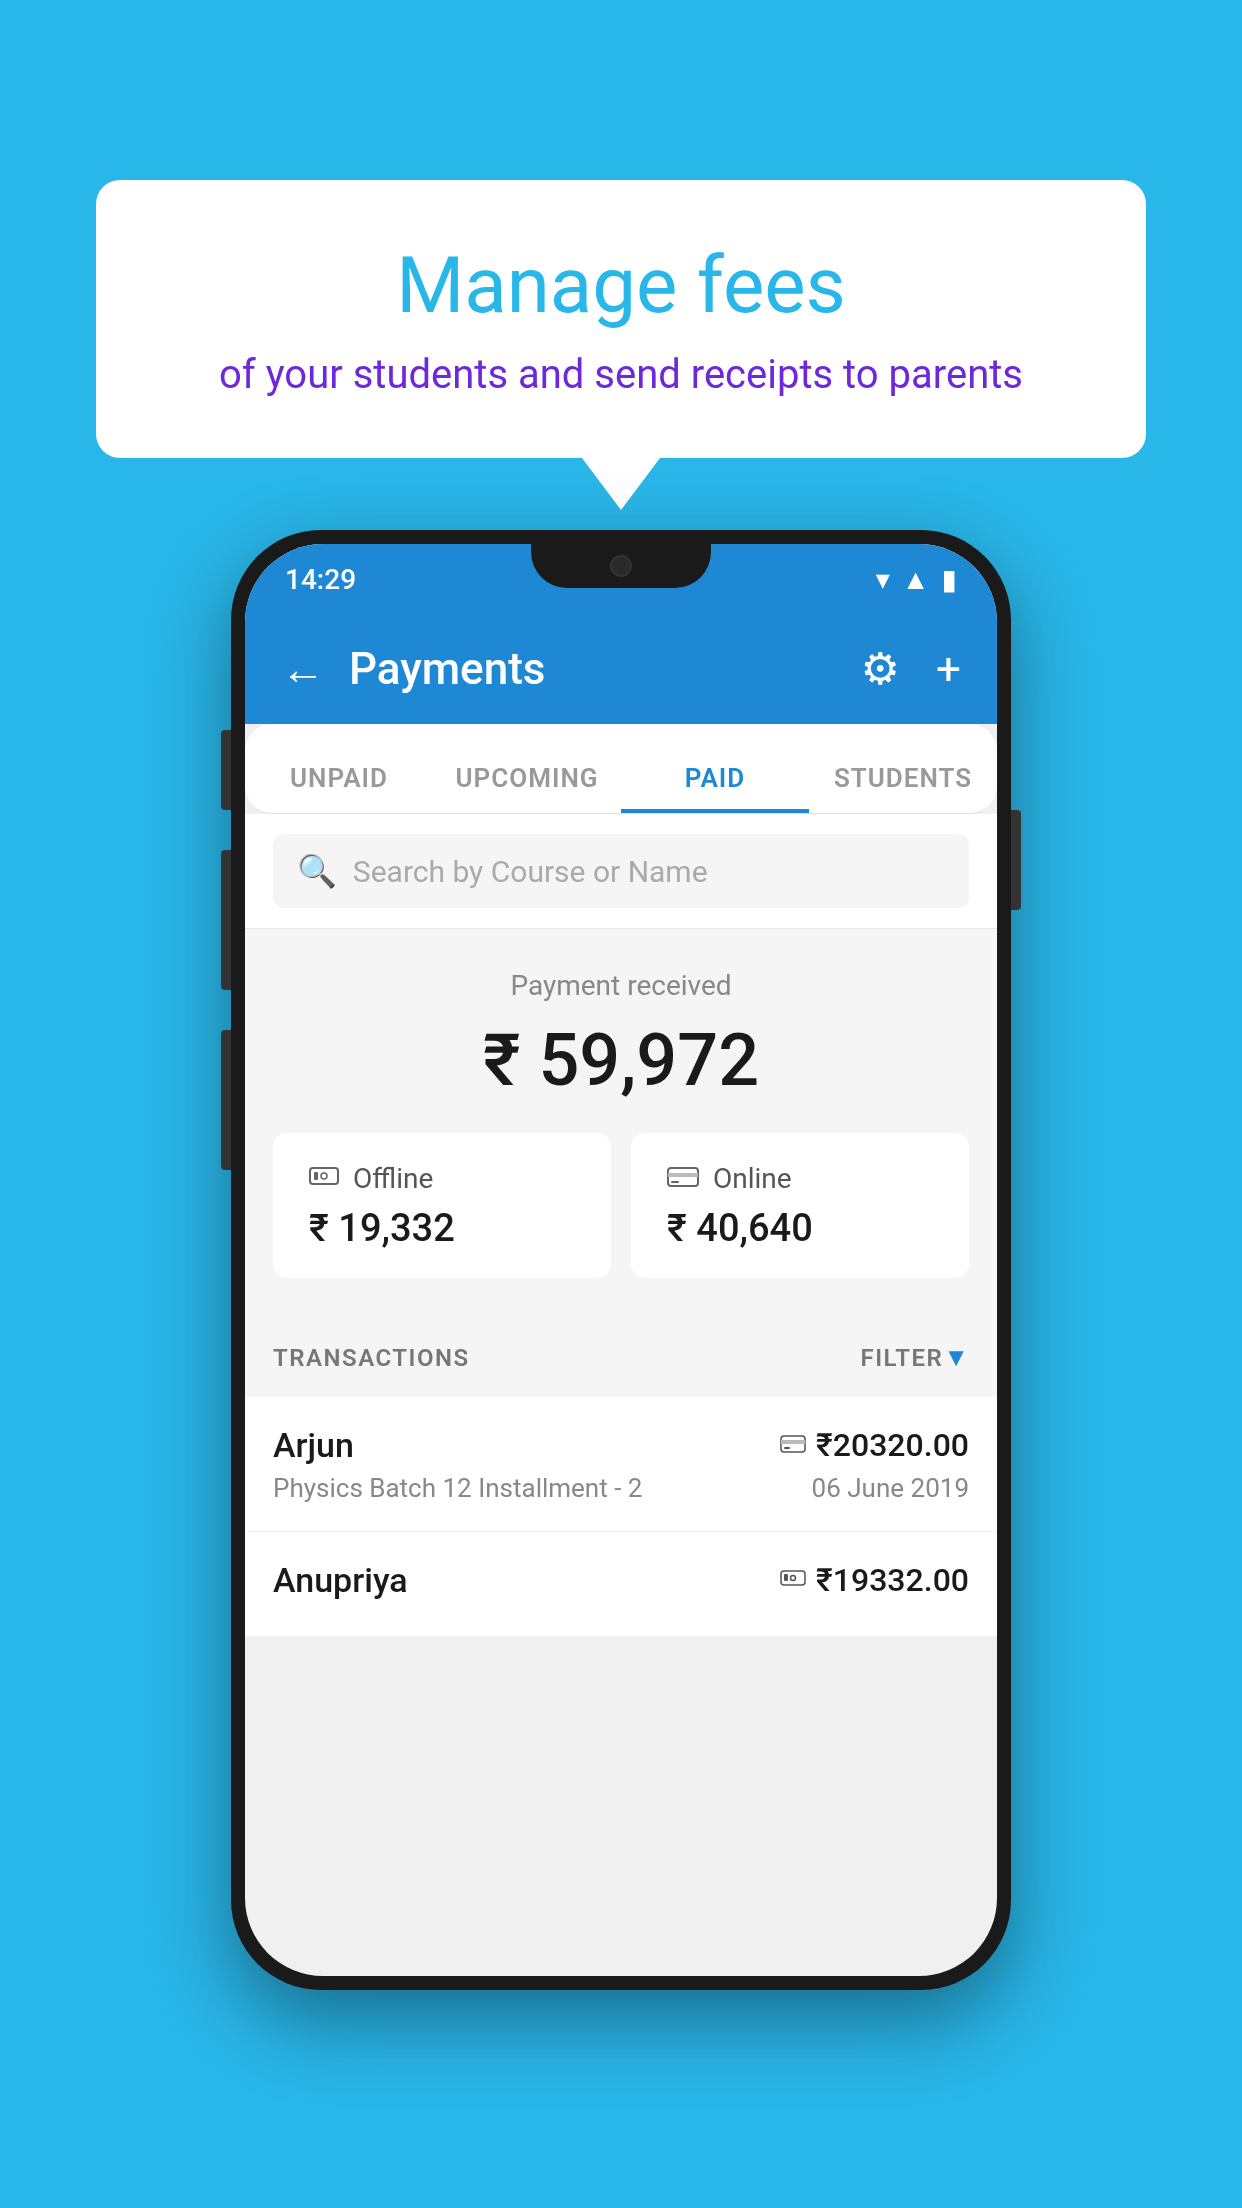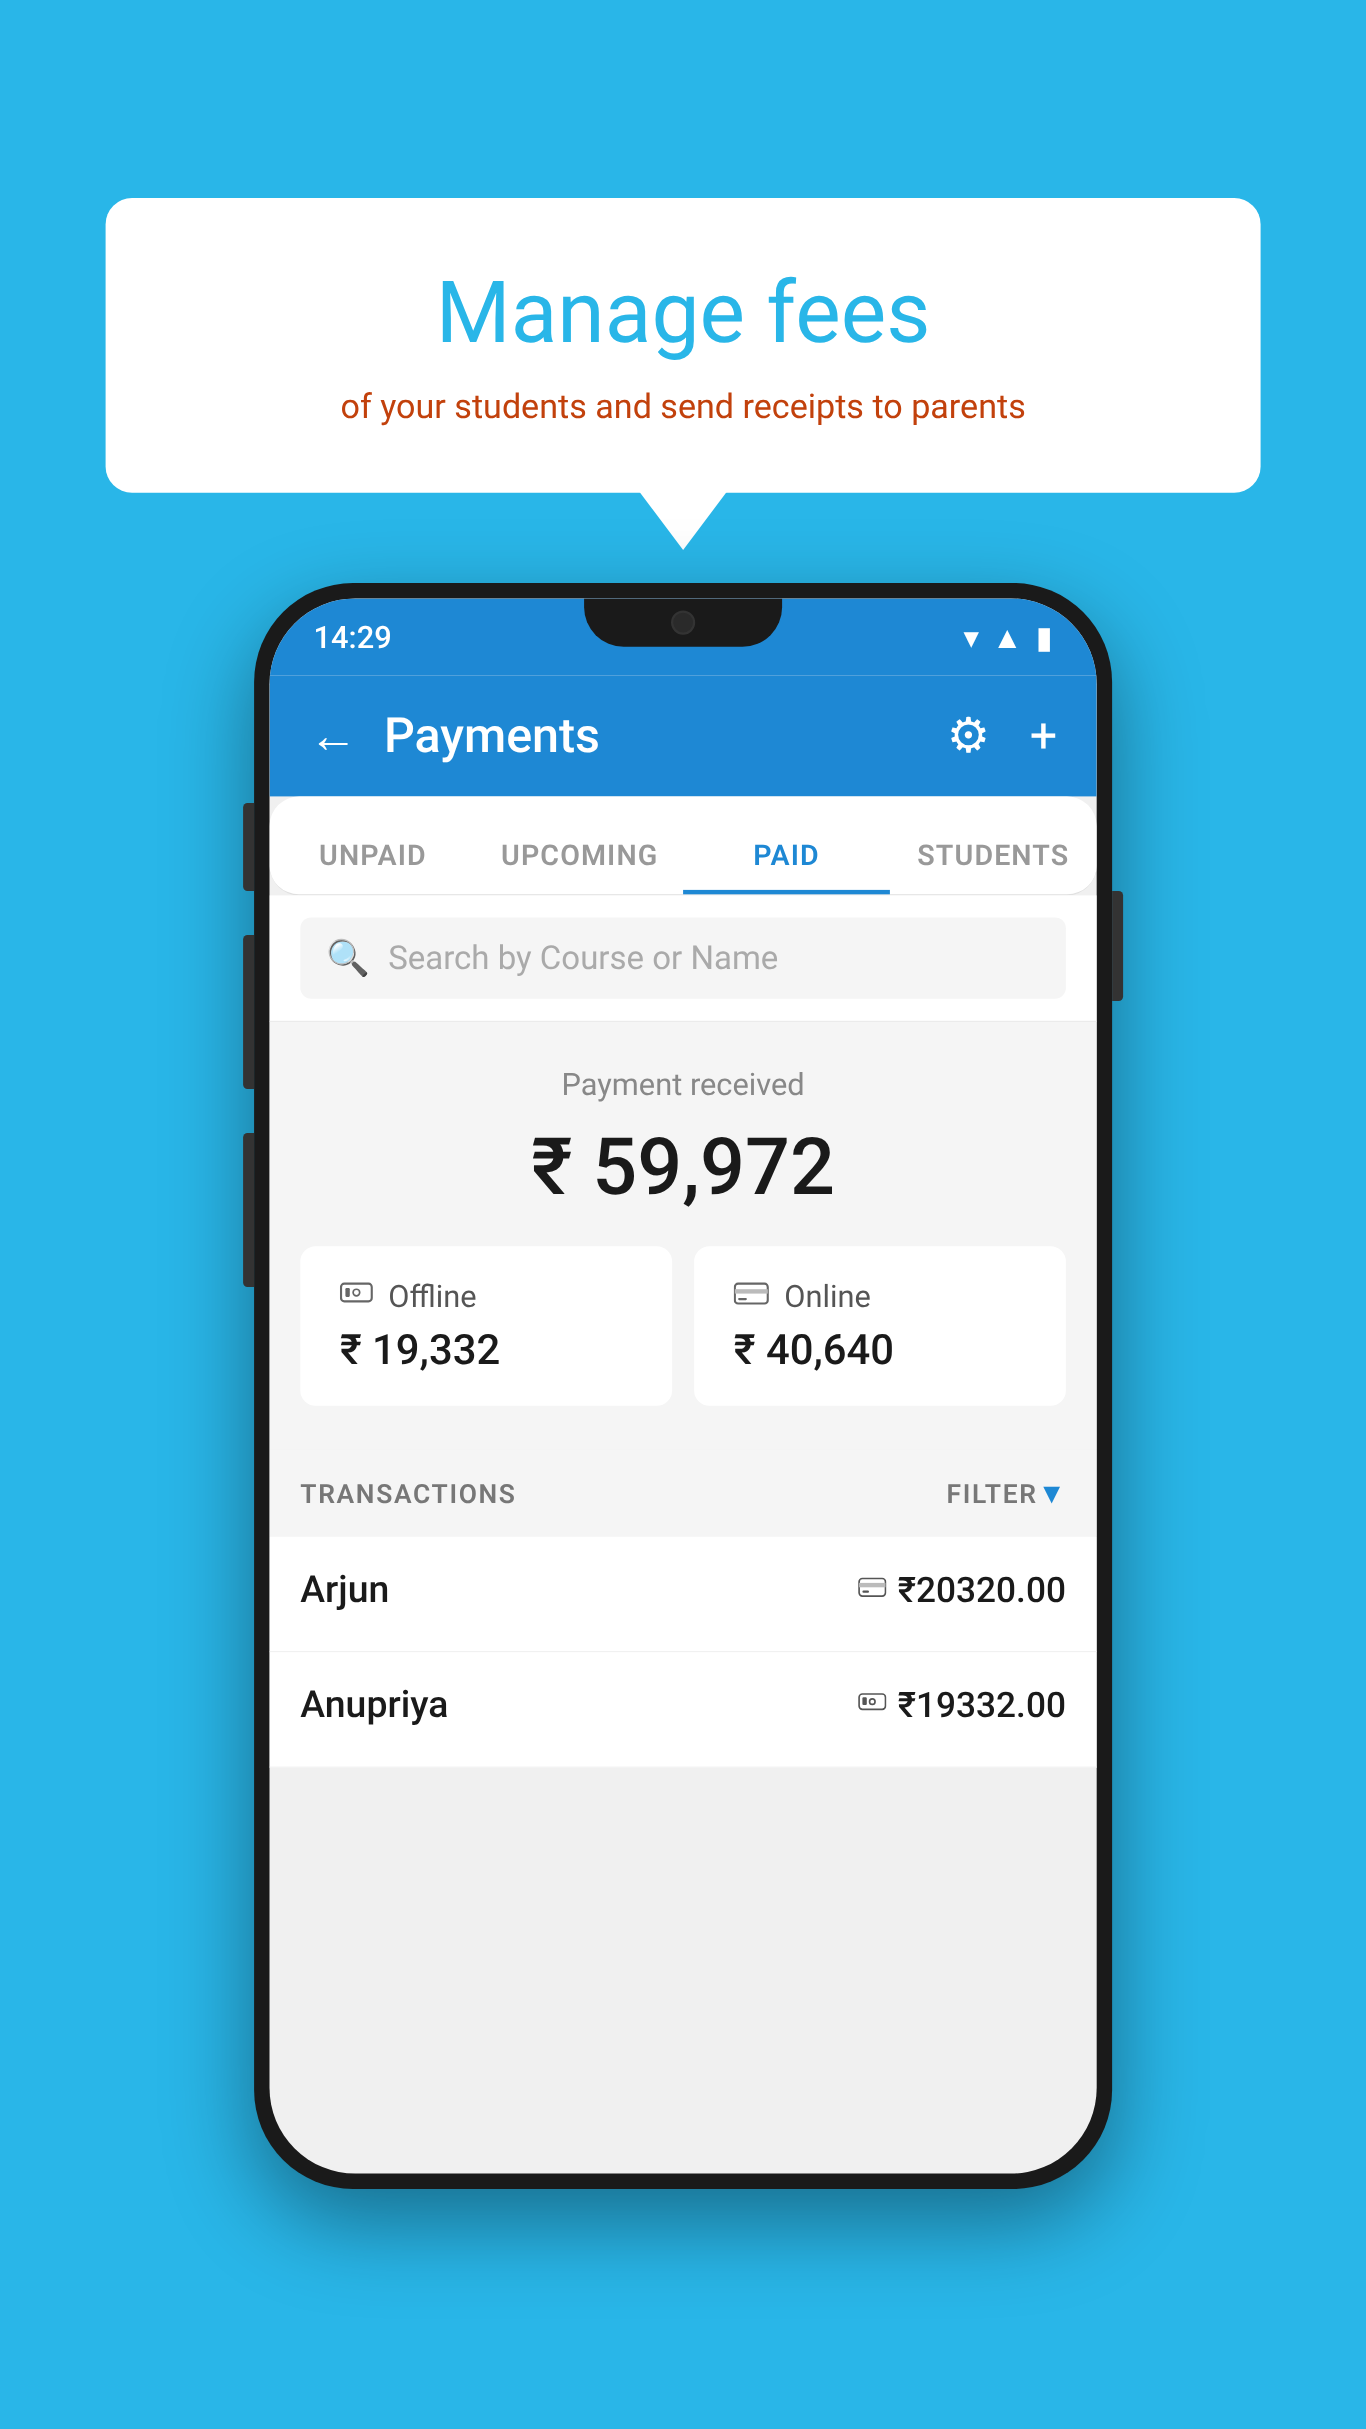--- a/index.html
+++ b/index.html
@@ -37,22 +37,22 @@
       border-right: 42px solid transparent;
       border-top: 56px solid white;
     }
     .speech-bubble-title {
       font-size: 78px;
       color: #29b6e8;
       font-weight: 400;
       margin-bottom: 20px;
     }
     .speech-bubble-subtitle {
-      font-size: 31px;
-      color: #c2410c;
+      font-size: 40px;
+      color: #6d28d9;
       font-weight: 400;
     }
 
     
     .phone-container {
       position: absolute;
       top: 530px;
       left: 50%;
       transform: translateX(-50%);
       width: 780px;
@@ -481,20 +481,24 @@
             <span class="transaction-amount-icon">
               <svg width="26" height="20" viewBox="0 0 26 20" fill="none" xmlns="http://www.w3.org/2000/svg">
                 <rect x="1" y="2" width="24" height="16" rx="3" stroke="#555" stroke-width="1.5" fill="none"></rect>
                 <rect x="1" y="6" width="24" height="4" fill="#bbb"></rect>
                 <rect x="4" y="13" width="6" height="2" rx="1" fill="#555"></rect>
               </svg>
             </span>
             <span class="transaction-amount">₹20320.00</span>
           </div>
         </div>
+        <div class="transaction-bottom">
+          <span class="transaction-course">Physics Batch 12 Installment - 2</span>
+          <span class="transaction-date">06 June 2019</span>
+        </div>
       </div>
 
       <div class="transaction-row">
         <div class="transaction-top">
           <span class="transaction-name">Anupriya</span>
           <div class="transaction-amount-row">
             <span class="transaction-amount-icon">
               <svg width="26" height="22" viewBox="0 0 26 22" fill="none" xmlns="http://www.w3.org/2000/svg">
                 <rect x="1" y="4" width="24" height="14" rx="3" stroke="#555" stroke-width="1.5" fill="none"></rect>
                 <rect x="4" y="7" width="4" height="7" rx="1" fill="#555"></rect>

